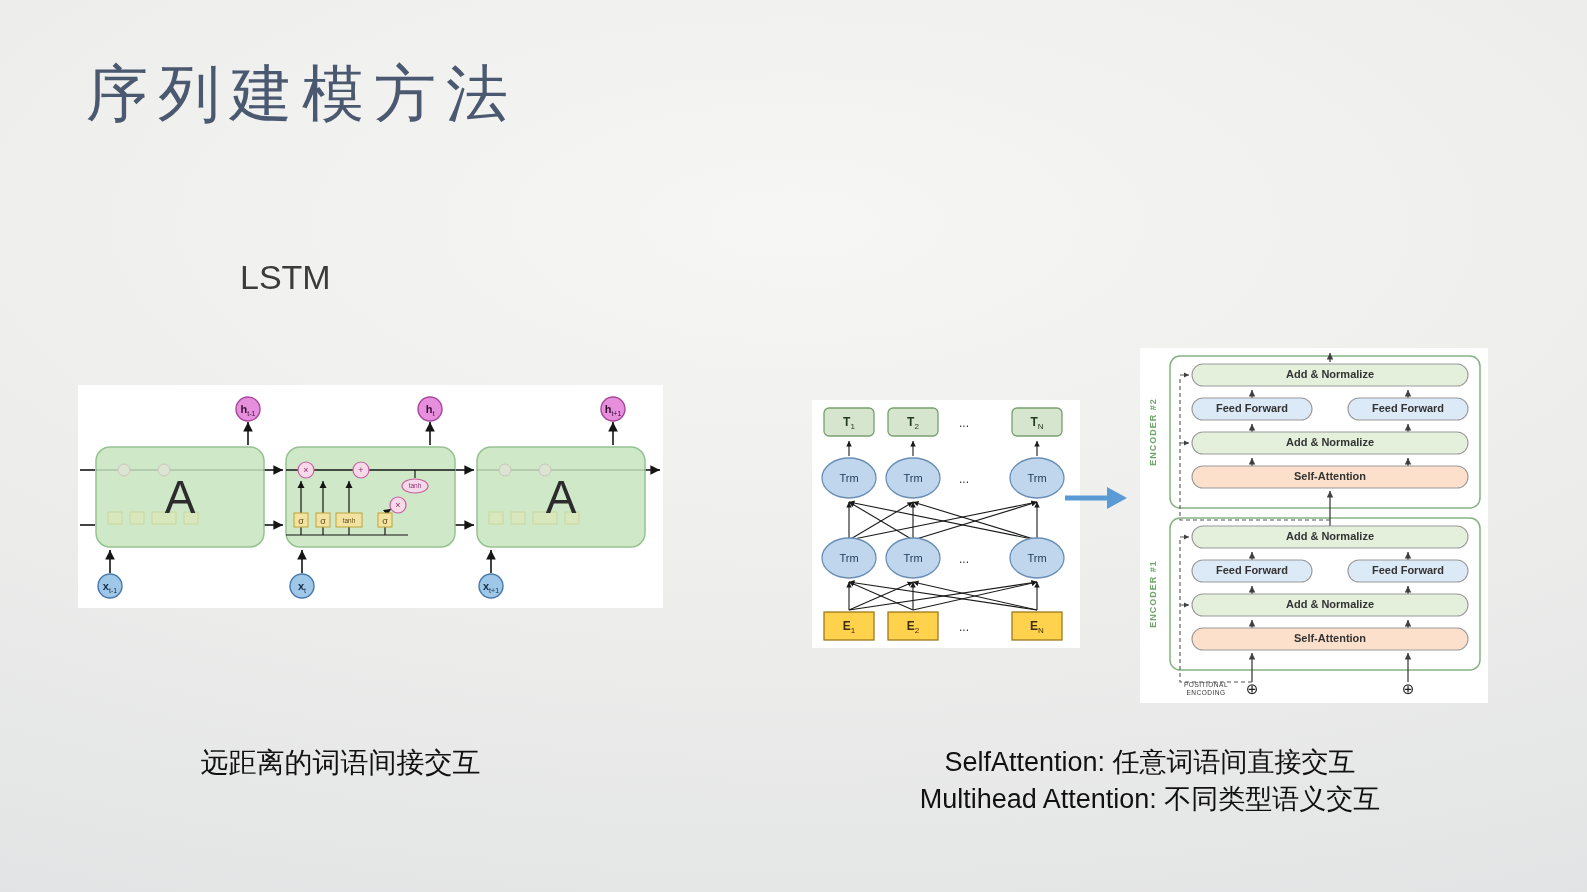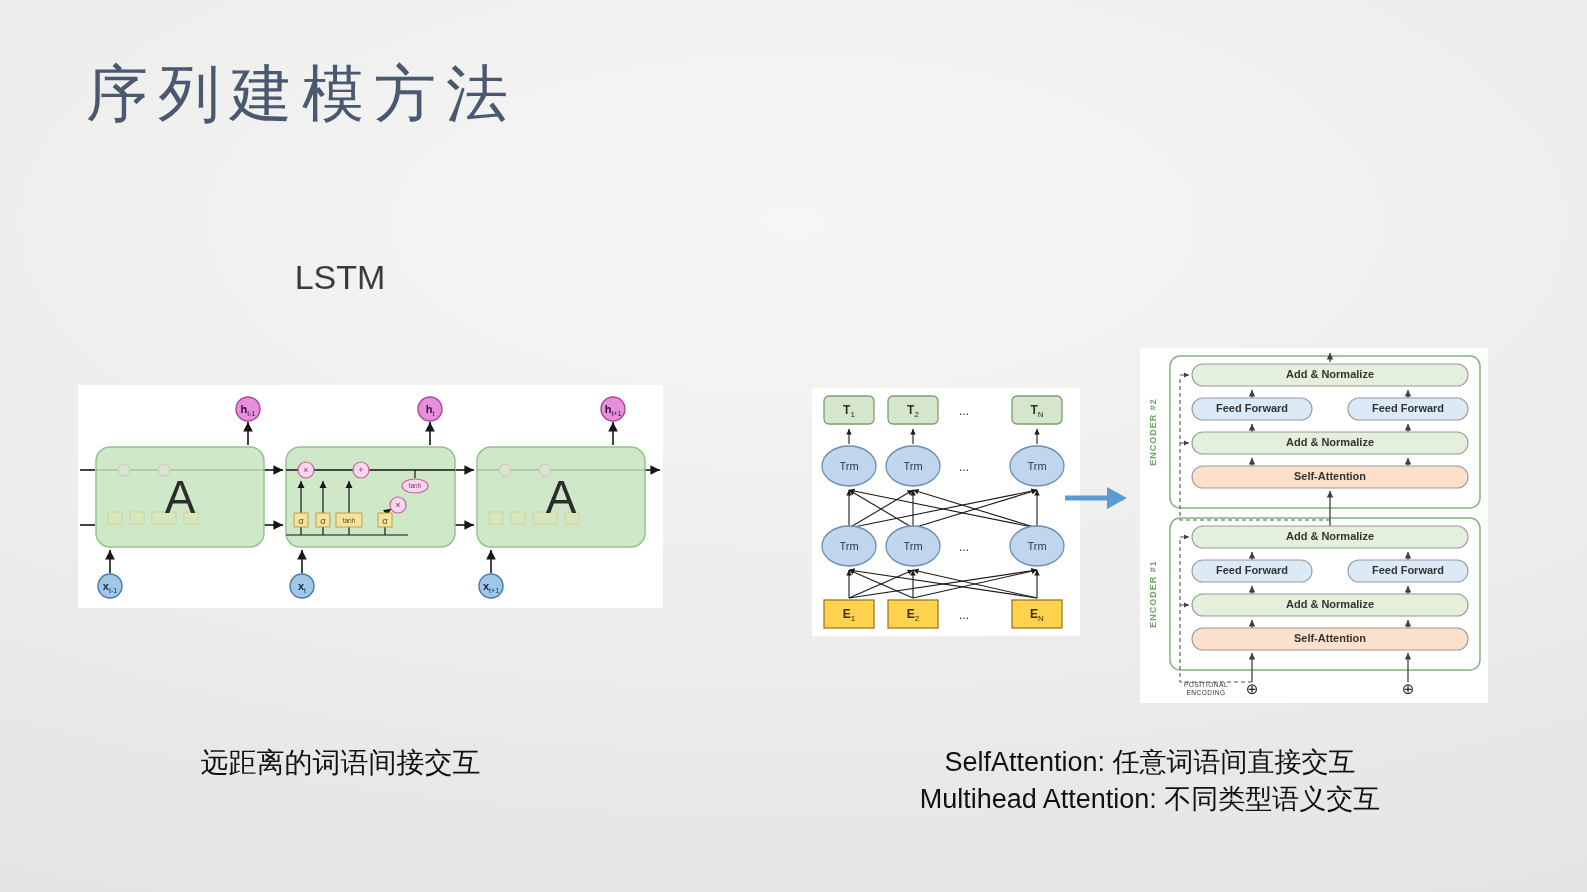--- a/index.html
+++ b/index.html
@@ -7,26 +7,26 @@
     width:1587px;height:892px;overflow:hidden;
     font-family:"Liberation Sans",sans-serif;
     background:radial-gradient(ellipse 120% 90% at 50% 25%, #f6f6f5 0%, #ededec 50%, #e1e2e3 100%);
   }
   .slide{position:relative;width:1415px;height:892px;}
   .slide-title{
     position:absolute;left:86px;top:52px;
     font-family:"DejaVu Serif","Liberation Serif",serif;
     font-size:62px;font-weight:400;color:#4a5870;letter-spacing:10px;white-space:nowrap;
   }
-  .col-heading{position:absolute;font-size:34px;color:#3b3b3b;text-align:center;}
+  .col-heading{position:absolute;font-size:34px;color:#3b3b3b;}
   .heading-lstm{left:240px;top:258px;width:200px;}
   .heading-transformer{left:948px;top:258px;width:400px;}
   .diagram{position:absolute;background:#ffffff;}
   .lstm-diagram{left:78px;top:385px;width:585px;height:223px;}
-  .trm-diagram{left:812px;top:388px;width:268px;height:248px;}
+  .trm-diagram{left:812px;top:400px;width:268px;height:248px;}
   .enc-diagram{left:1140px;top:348px;width:348px;height:355px;}
   .flow-arrow{position:absolute;left:1063px;top:485px;width:66px;height:26px;}
   .caption{position:absolute;color:#111;text-align:center;}
   .caption-left{left:78px;top:744px;width:525px;font-size:28px;}
   .caption-right{left:820px;top:744px;width:660px;font-size:27px;line-height:37px;}
   svg text{font-family:"Liberation Sans",sans-serif;}
 </style>
 </head>
 <body>
 

